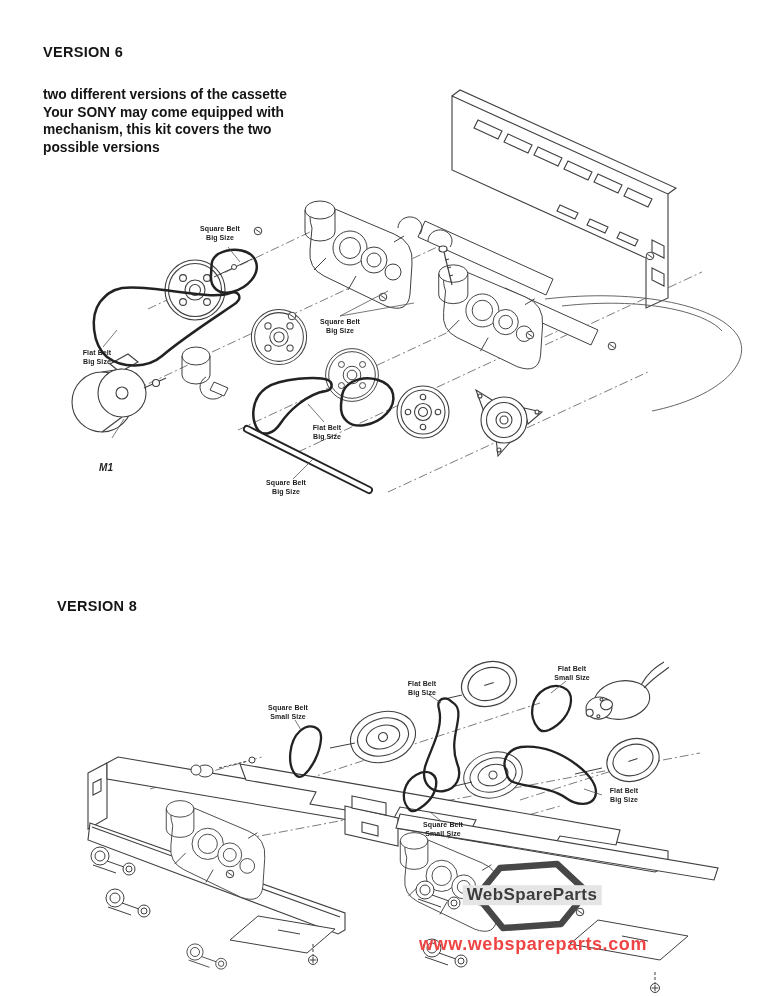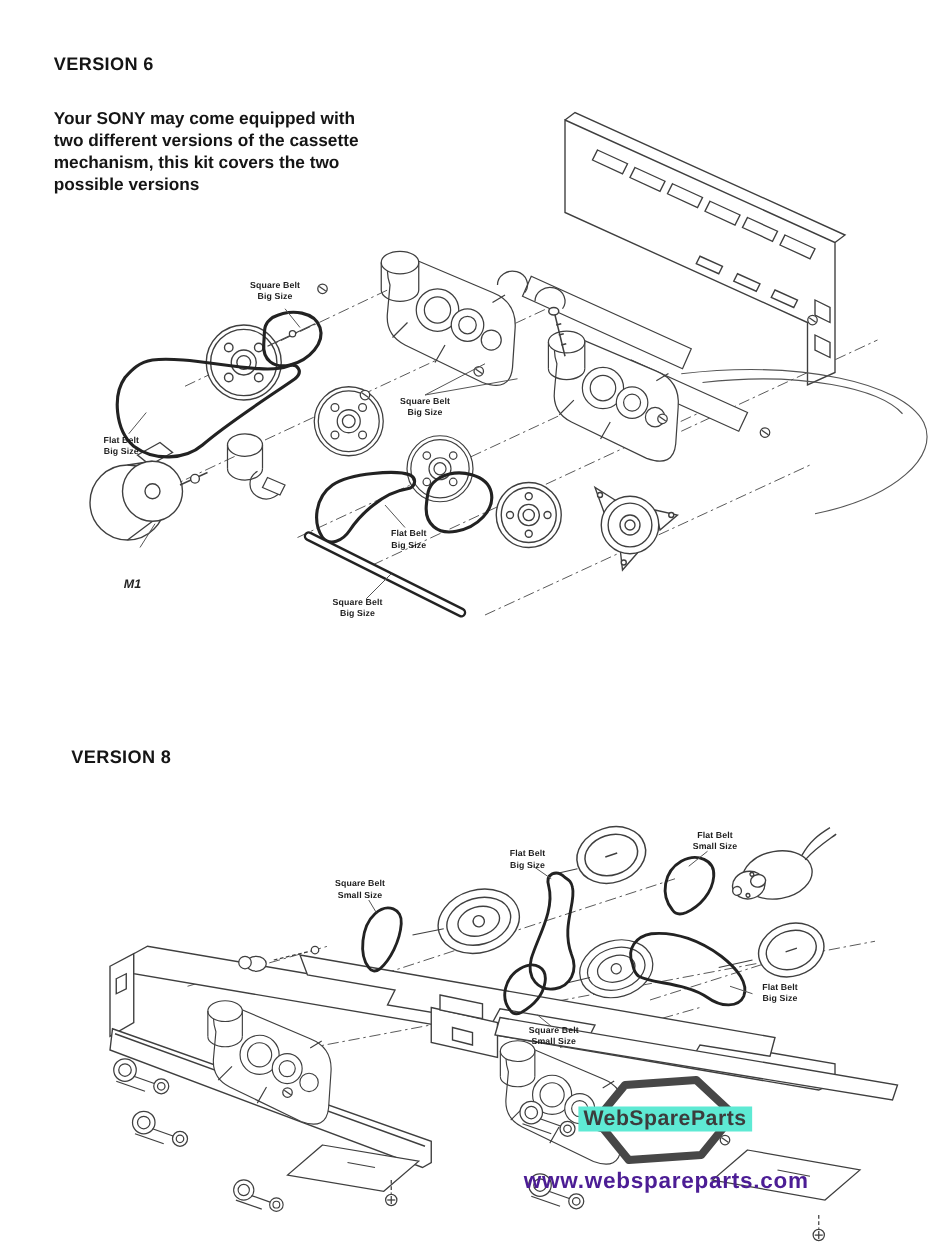--- a/index.html
+++ b/index.html
@@ -6,24 +6,24 @@
   #page{position:relative;width:759px;height:996px;background:#fff;overflow:hidden;
         font-family:"Liberation Sans",sans-serif;}
   .h1{position:absolute;font:bold 14.5px "Liberation Sans",sans-serif;color:#151515;letter-spacing:.3px;}
   .intro{position:absolute;left:43px;top:86px;font:bold 13.8px/17.5px "Liberation Sans",sans-serif;color:#151515;}
   .lbl{position:absolute;transform:translateX(-50%);text-align:center;
        font:bold 7px/8.5px "Liberation Sans",sans-serif;color:#1d1d1d;white-space:nowrap;letter-spacing:.1px;}
   .m1{position:absolute;transform:translateX(-50%);font:italic bold 10px "Liberation Sans",sans-serif;color:#222;margin-top:24px;}
   svg{position:absolute;left:0;}
   .logo-wrap{position:absolute;left:470px;top:860px;width:124px;height:72px;}
   .logo-text{position:absolute;left:50%;top:50%;transform:translate(-50%,-54%);
-       background:#5eead4;padding:0 4px;font:bold 17px "Liberation Sans",sans-serif;
+       background:#e5e5e5;padding:0 4px;font:bold 17px "Liberation Sans",sans-serif;
        color:#3c3c3c;letter-spacing:.4px;white-space:nowrap;}
   .site-url{position:absolute;left:533px;top:934px;transform:translateX(-50%);
-       font:bold 18px "Liberation Sans",sans-serif;color:#4c1d95;letter-spacing:.6px;white-space:nowrap;}
+       font:bold 18px "Liberation Sans",sans-serif;color:#ef4444;letter-spacing:.6px;white-space:nowrap;}
 </style>
 </head>
 <body>
 
 <div id="page">
 
   <svg style="top:0" width="759" height="560" viewBox="0 0 759 560">
     <defs>
       <g id="fw" fill="#fff" stroke="#3f3f3f" stroke-width="1.1">
         <circle r="30"></circle>
@@ -284,22 +284,22 @@
       <path d="M428,694 L441,703"></path>
       <path d="M566,681 L551,693"></path>
       <path d="M602,795 L584,789"></path>
       <path d="M441,821 L430,812"></path>
     </g>
   </svg>
 
   <div class="h1" style="left:43px;top:44px">VERSION 6</div>
 
   <div class="intro">
+    <div>two different versions of the cassette</div>
     <div>Your SONY may come equipped with</div>
-    <div>two different versions of the cassette</div>
     <div>mechanism, this kit covers the two</div>
     <div>possible versions</div>
   </div>
 
   <div class="h1" style="left:57px;top:598px">VERSION 8</div>
 
   <div class="lbl" style="left:220px;top:225px">
     <span>Square Belt</span><br>
     <span>Big Size</span>
   </div>

